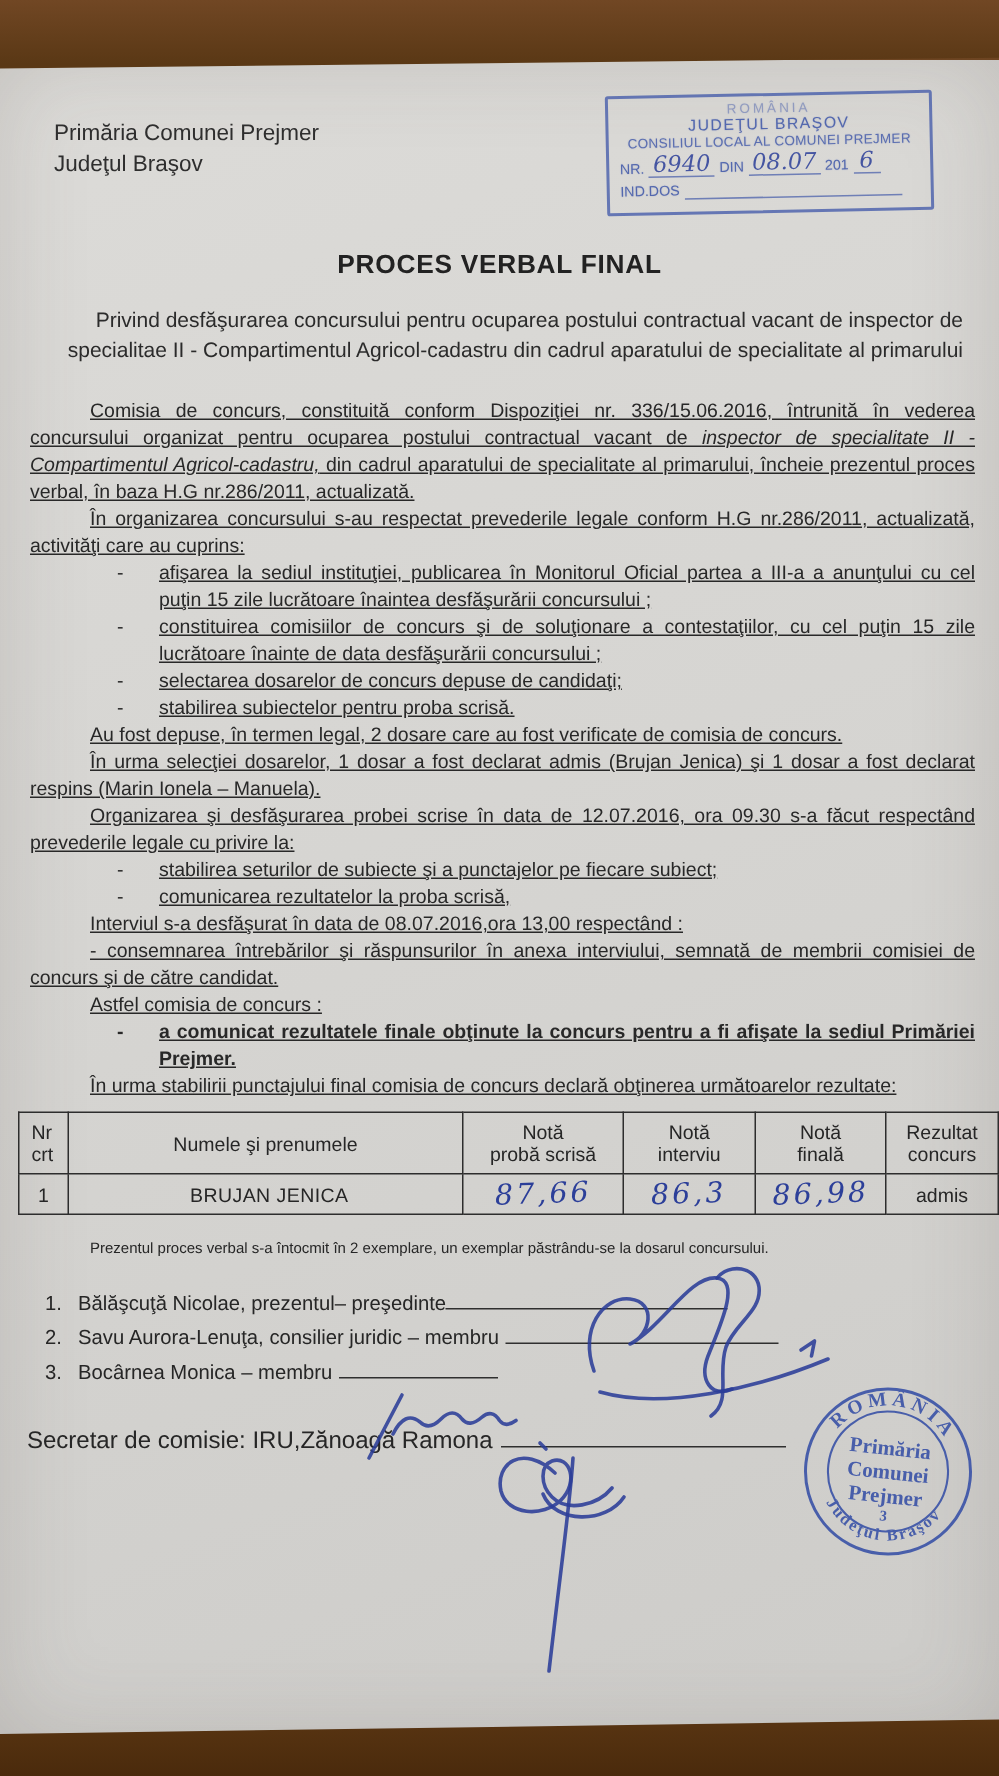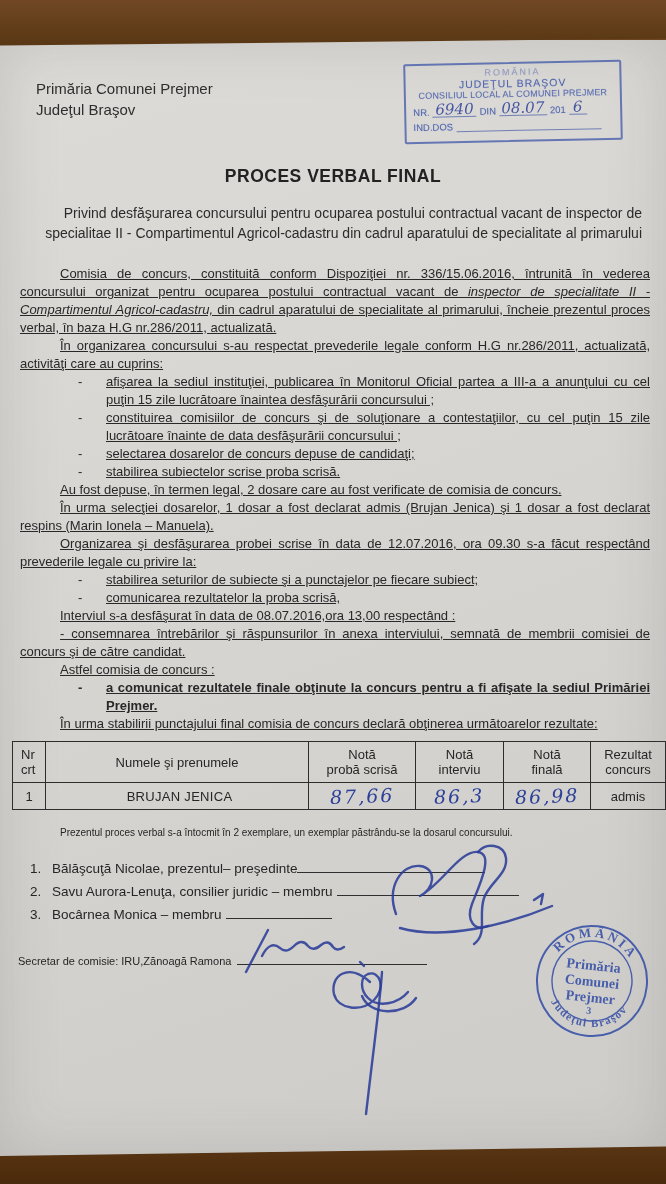--- a/index.html
+++ b/index.html
@@ -58,21 +58,21 @@
   
   .closing{margin:14px 18px 16px 20px;font-size:10px;line-height:18px;text-align:justify;text-indent:40px;}
   .comm-head{margin:18px 0 0 100px;font-size:14px;font-weight:bold;font-style:italic;text-decoration:underline;}
   ol.members{list-style:none;margin:18px 0 0 30px;padding:0;font-size:13.5px;}
   ol.members li{margin-bottom:7px;white-space:nowrap;}
   ol.members .num{display:inline-block;width:22px;}
   .uline{display:inline-block;border-bottom:1.5px solid #2f2f2f;height:12px;vertical-align:baseline;}
   ol.members li:nth-child(1) .uline{width:188px;}
   ol.members li:nth-child(2) .uline{width:182px;margin-left:4px;}
   ol.members li:nth-child(3) .uline{width:106px;margin-left:4px;}
-  .secretary{margin:30px 0 0 18px;font-size:11px;white-space:nowrap;}
+  .secretary{margin:30px 0 0 18px;font-size:16px;white-space:nowrap;}
   .secretary .uline{width:190px;margin-left:6px;}
   
   .sig{position:absolute;z-index:2;}
   .sig path{fill:none;stroke:#2b3e98;stroke-width:2.4;stroke-linecap:round;stroke-linejoin:round;opacity:.88;}
   .sig-president{left:382px;top:800px;}
   .sig-member3{left:238px;top:884px;}
   .sig-secretary{left:318px;top:918px;}
   
   .round-stamp{position:absolute;left:533px;top:882px;transform:rotate(6deg);opacity:.92;}
   .round-stamp circle{fill:none;stroke:#3d55a8;stroke-width:2;}
@@ -115,21 +115,21 @@
     <h1 class="title">PROCES VERBAL FINAL</h1>
 
     <p class="subtitle">Privind desfăşurarea concursului pentru ocuparea postului contractual vacant de inspector de specialitae II -  Compartimentul Agricol-cadastru  din cadrul aparatului de specialitate al primarului</p>
 
     <div class="bodytext">
         <p class="indent"><span>Comisia de concurs, constituită conform Dispoziţiei nr. 336/15.06.2016, întrunită în vederea concursului organizat pentru ocuparea postului contractual vacant de </span><span class="it">inspector de specialitate II  - Compartimentul Agricol-cadastru,</span><span> din cadrul aparatului de specialitate al primarului, încheie prezentul proces verbal, în baza H.G nr.286/2011, actualizată.</span></p>
         <p class="indent"><span>În organizarea concursului s-au respectat prevederile legale conform H.G nr.286/2011, actualizată, activităţi care au cuprins:</span></p>
         <p class="bullet"><span>afişarea la sediul instituţiei, publicarea în Monitorul Oficial partea a III-a a anunţului cu cel puţin 15 zile lucrătoare înaintea desfăşurării concursului ;</span></p>
         <p class="bullet"><span>constituirea comisiilor de concurs şi de soluţionare a contestaţiilor, cu cel puţin 15 zile lucrătoare înainte de data desfăşurării concursului ;</span></p>
         <p class="bullet"><span>selectarea dosarelor de concurs depuse de candidaţi;</span></p>
-        <p class="bullet"><span>stabilirea subiectelor scrise proba scrisă.</span></p>
+        <p class="bullet"><span>stabilirea subiectelor pentru proba scrisă.</span></p>
         <p class="indent"><span>Au fost depuse, în termen legal, 2 dosare care au fost verificate de comisia de concurs.</span></p>
         <p class="indent"><span>În urma selecţiei dosarelor, 1 dosar a fost declarat admis (Brujan Jenica) şi 1 dosar a fost declarat respins (Marin Ionela – Manuela).</span></p>
         <p class="indent"><span>Organizarea şi desfăşurarea probei scrise în data de 12.07.2016, ora 09.30 s-a făcut respectând prevederile legale cu privire la:</span></p>
         <p class="bullet"><span>stabilirea seturilor de subiecte şi a punctajelor pe fiecare subiect;</span></p>
         <p class="bullet"><span>comunicarea rezultatelor la proba scrisă,</span></p>
         <p class="indent"><span>Interviul s-a desfăşurat în data de 08.07.2016,ora 13,00 respectând :</span></p>
         <p class="indent"><span>- consemnarea întrebărilor şi răspunsurilor în anexa interviului, semnată de membrii comisiei de concurs şi de către candidat.</span></p>
         <p class="indent"><span>Astfel comisia de concurs :</span></p>
         <p class="bullet bold"><span>a comunicat rezultatele finale obţinute la concurs pentru a fi afişate la sediul Primăriei Prejmer.</span></p>
         <p class="indent"><span>În urma stabilirii punctajului final comisia de concurs declară obţinerea următoarelor rezultate:</span></p>

